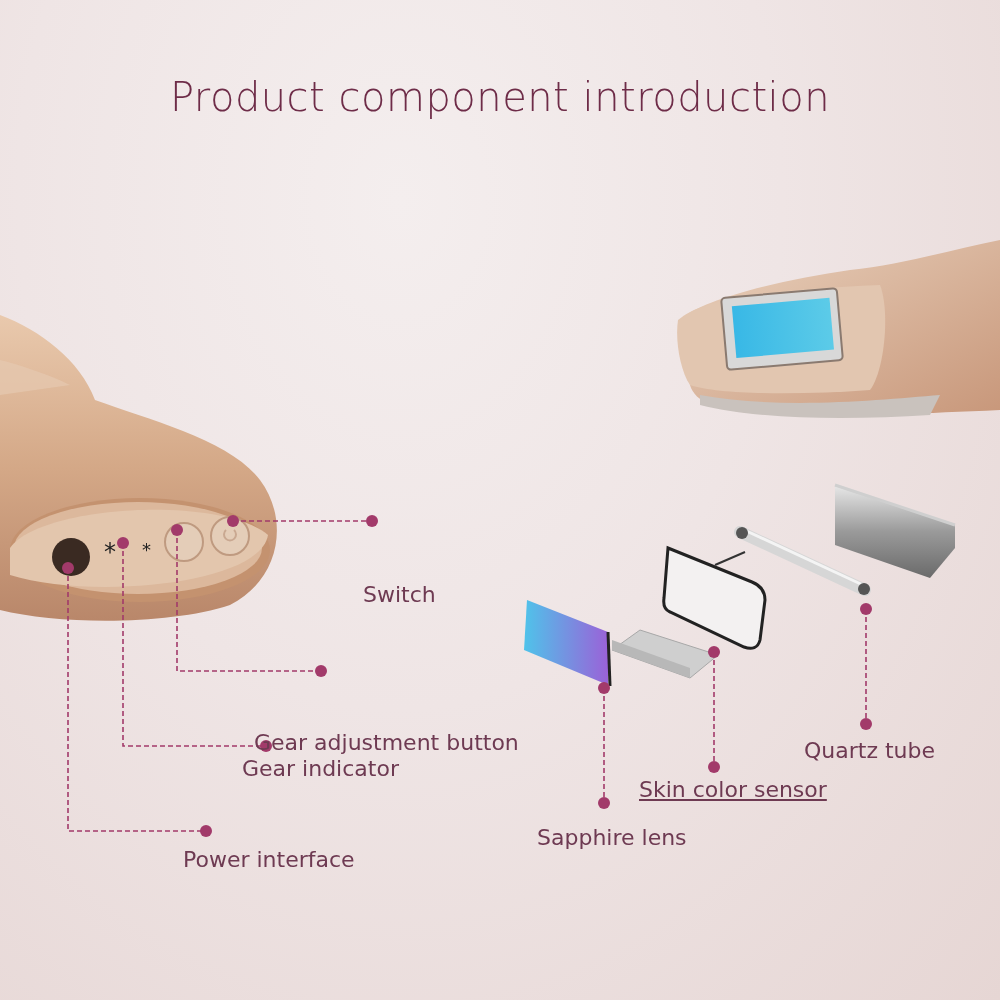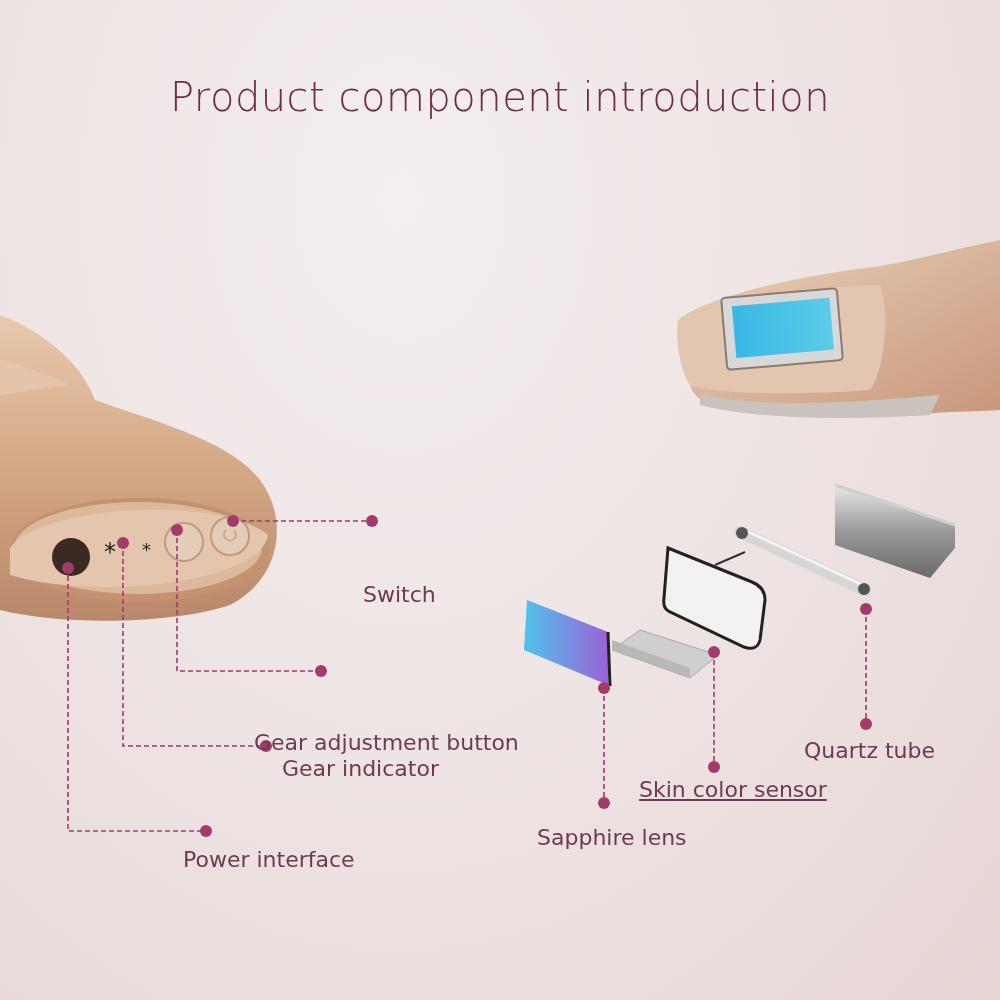--- a/index.html
+++ b/index.html
@@ -106,17 +106,17 @@
       <circle cx="866" cy="724" r="6"></circle>
     <circle cx="714" cy="652" r="6"></circle>
       <circle cx="714" cy="767" r="6"></circle>
     <circle cx="604" cy="688" r="6"></circle>
       <circle cx="604" cy="803" r="6"></circle>
   </g>
 </svg>
 
 <div class="label" style="left:363px;top:536px;margin-top:46px;">Switch</div>
 <div class="label" style="left:254px;top:682px;margin-top:48px;">Gear adjustment button</div>
-<div class="label" style="left:242px;top:756px;margin-left:40px;">Gear indicator</div>
+<div class="label" style="left:242px;top:756px;">Gear indicator</div>
 <div class="label" style="left:183px;top:847px;text-align:right;">Power interface</div>
 <div class="label" style="left:797px;top:738px;margin-left:7px;">Quartz tube</div>
 <div class="label" style="left:639px;top:777px;text-decoration:underline;">Skin color sensor</div>
 <div class="label" style="left:537px;top:825px;text-align:right;">Sapphire lens</div>
 
 </body></html>

